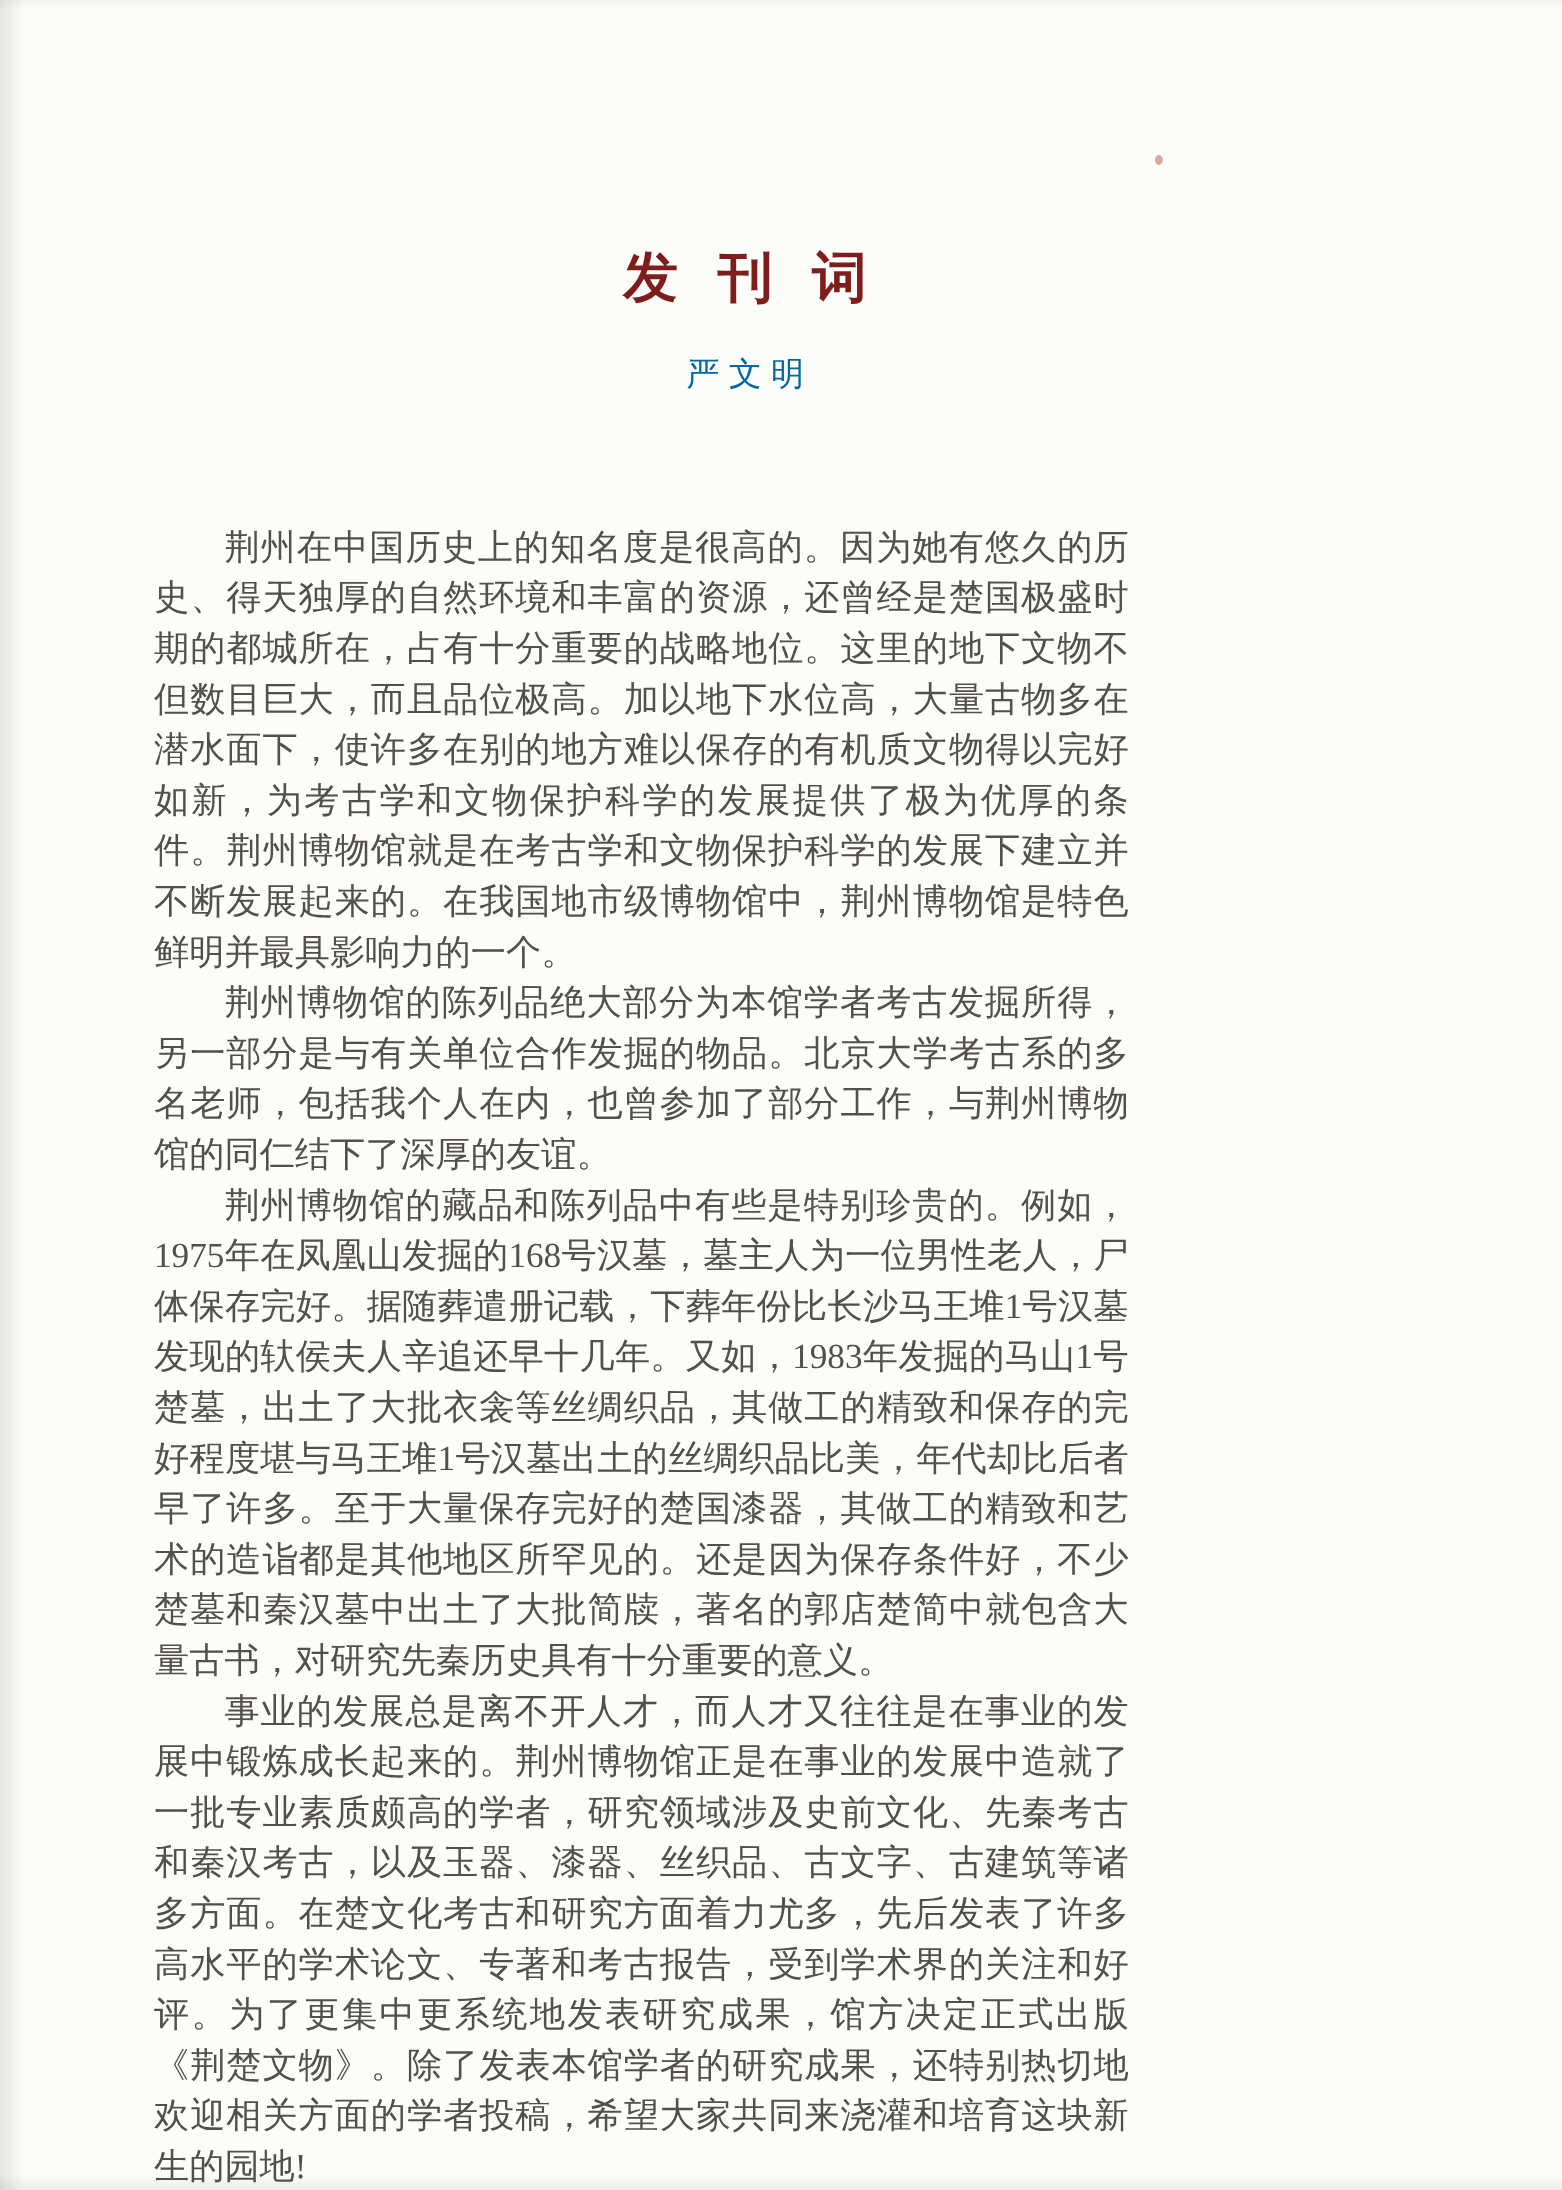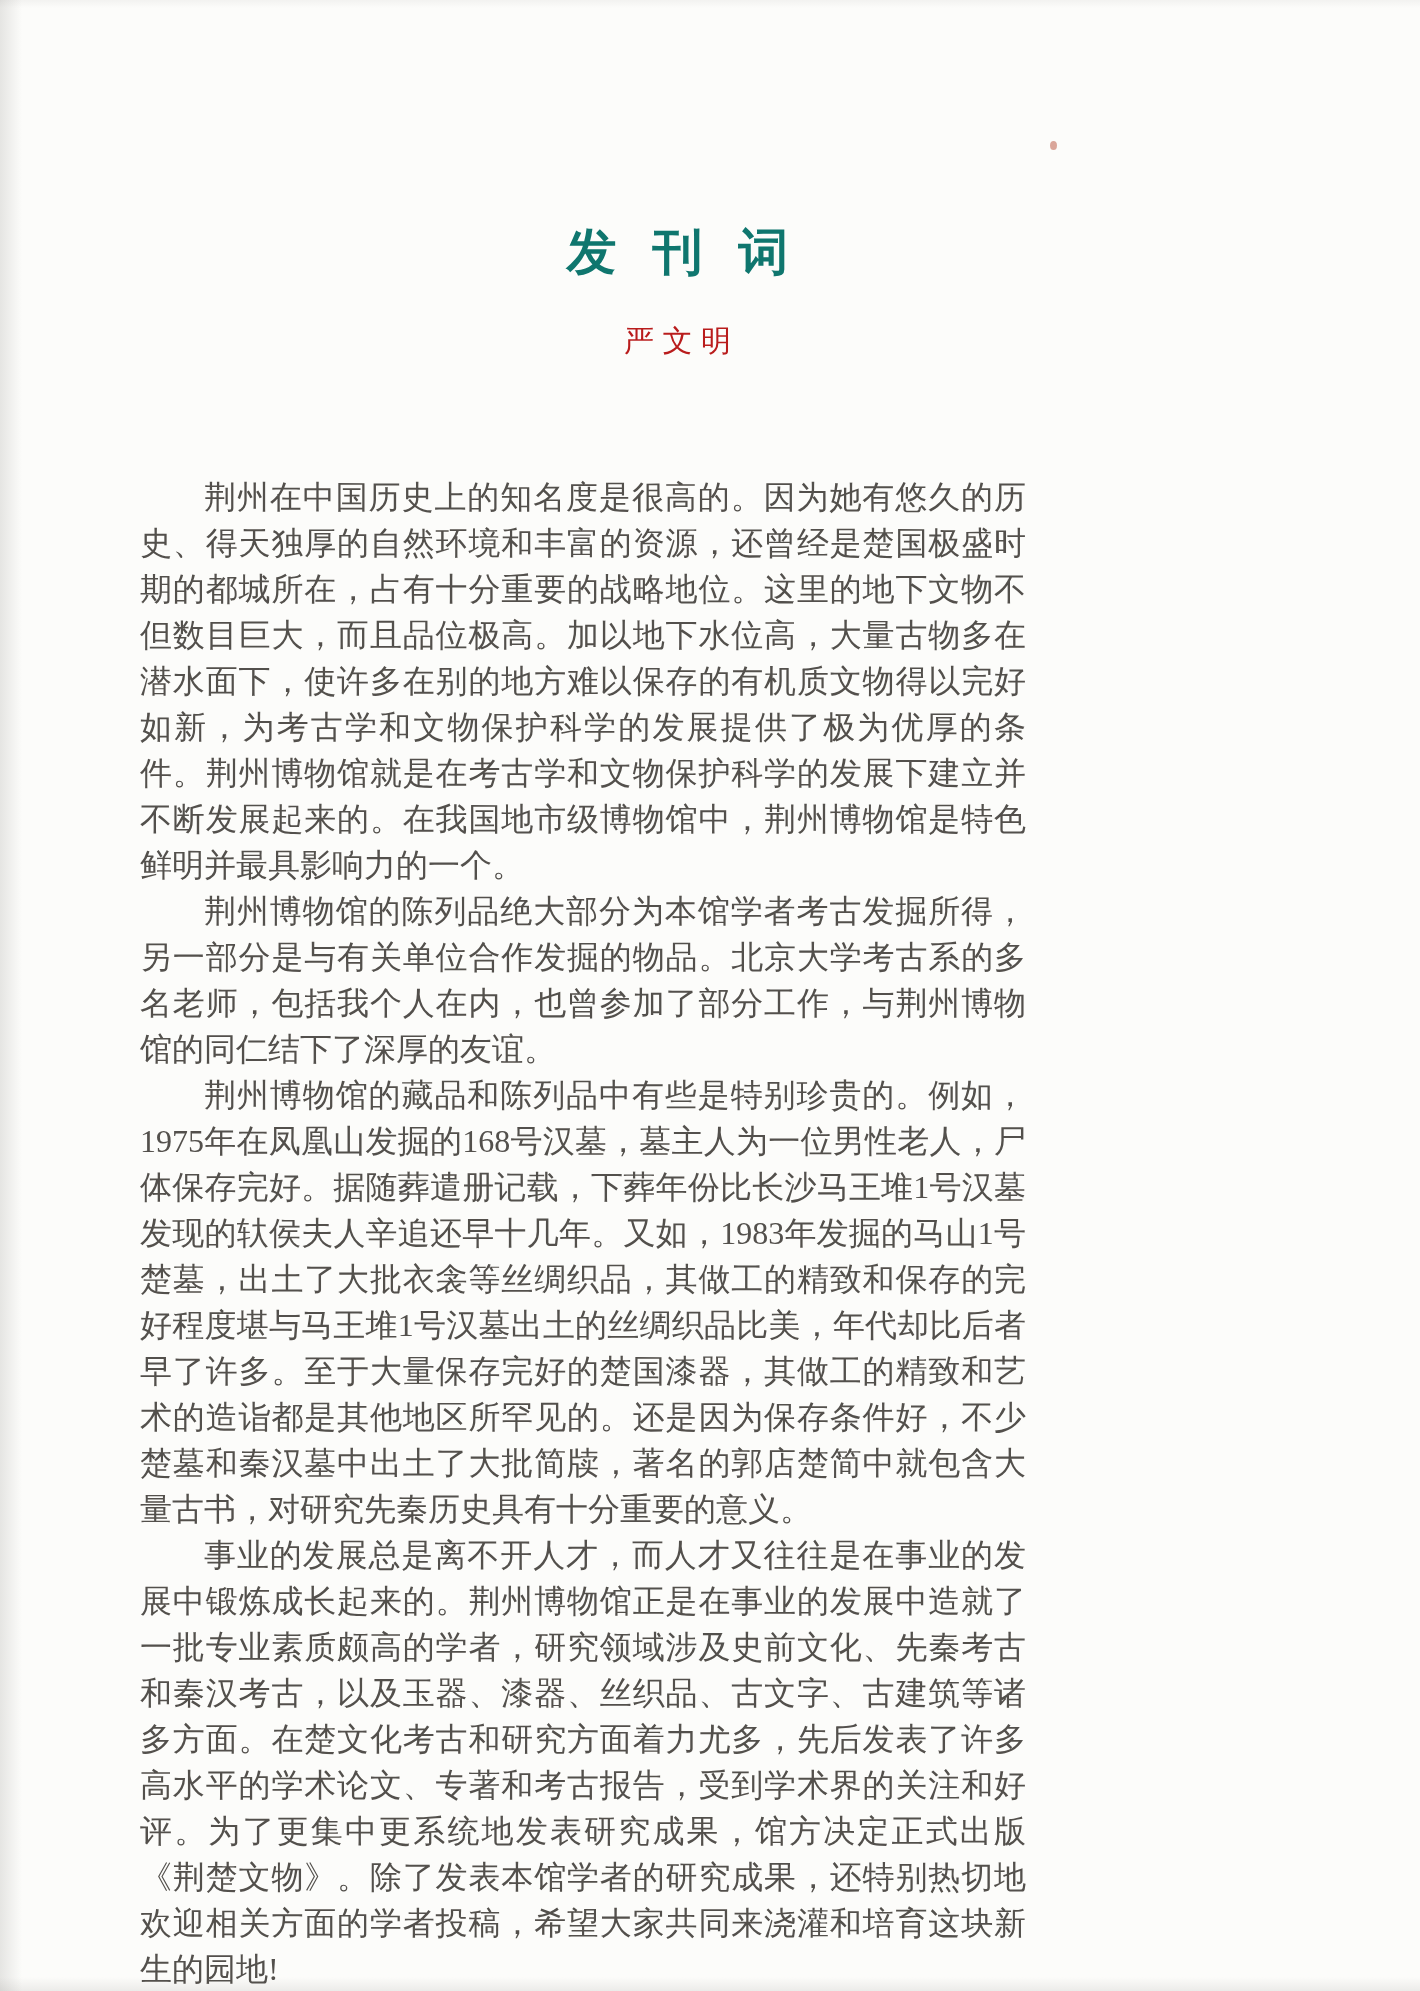--- a/index.html
+++ b/index.html
@@ -47,34 +47,34 @@
     opacity: 0.75;
   }
   .title {
     margin: 0;
     padding-top: 222px;
     margin-left: 140px;
     width: 1075px;
     text-align: center;
     font-size: 50px;
     font-weight: 700;
-    color: #0f766e;
+    color: #7f1d1d;
     letter-spacing: 0.72em;
     text-indent: 0.72em; 
     line-height: 60px;
   }
   .author {
     margin: 0;
     margin-top: 40px;
     margin-left: 140px;
     width: 1075px;
     text-align: center;
     font-size: 30px;
     font-weight: 400;
-    color: #b91c1c;
+    color: #0369a1;
     letter-spacing: 0.28em;
     text-indent: 0.28em;
     line-height: 38px;
   }
   .body-text {
     margin-top: 114px;
     margin-left: 140px;
     width: 886px;
     font-size: 32px;
     line-height: 46px;

